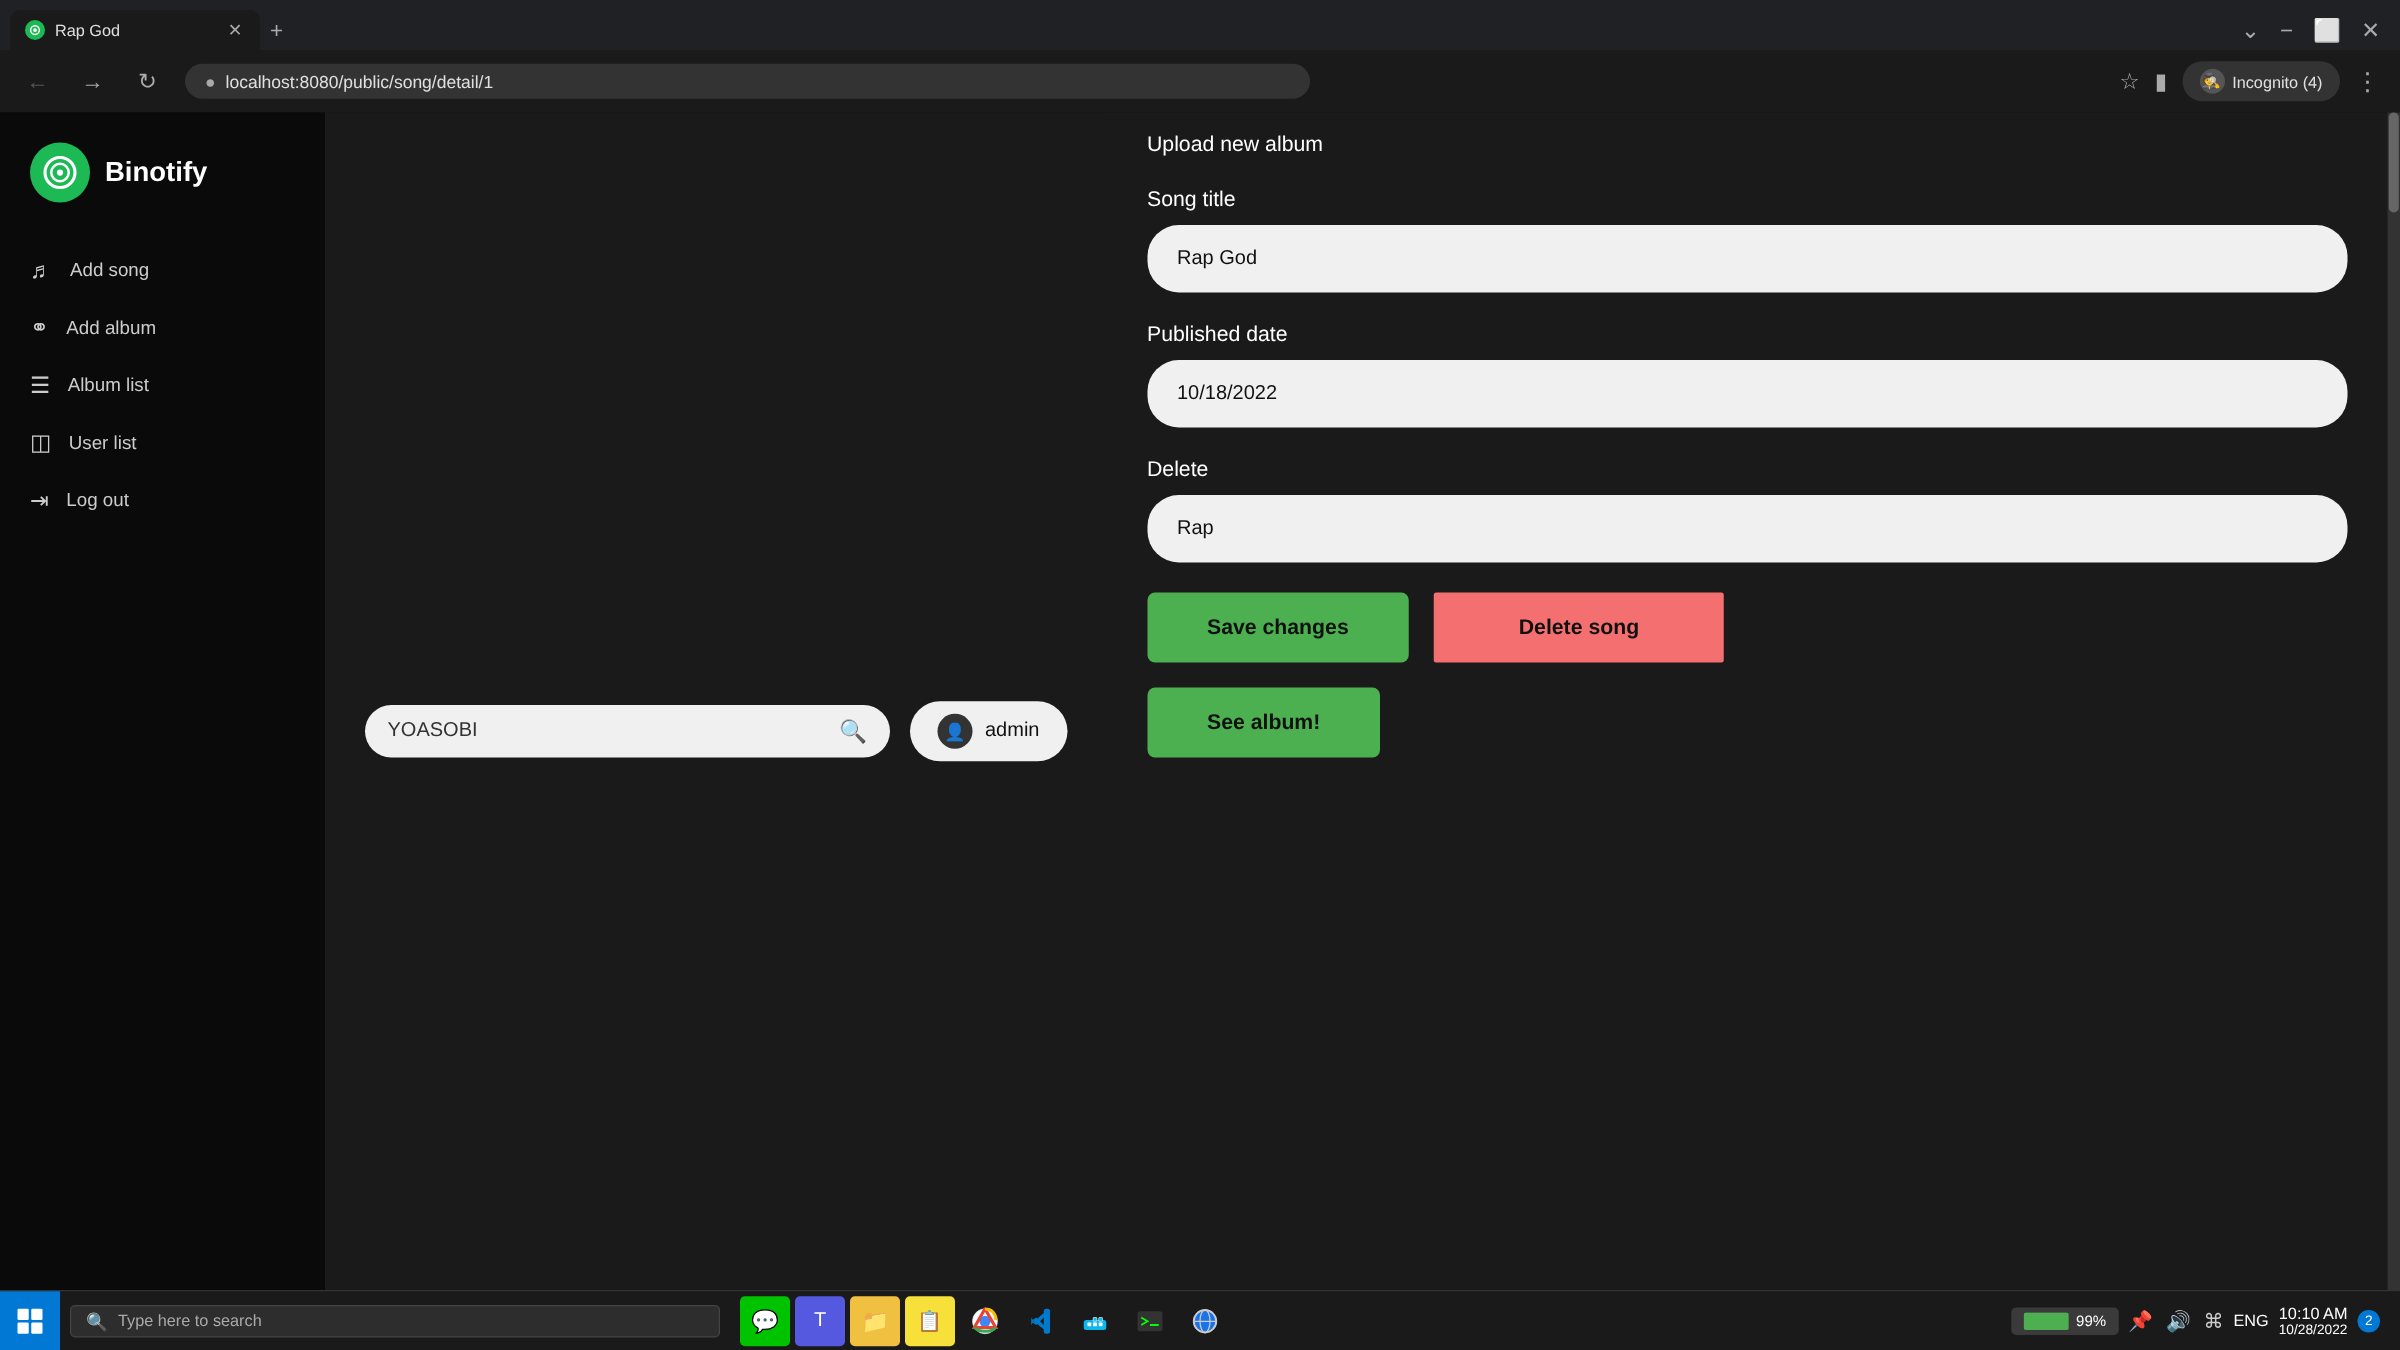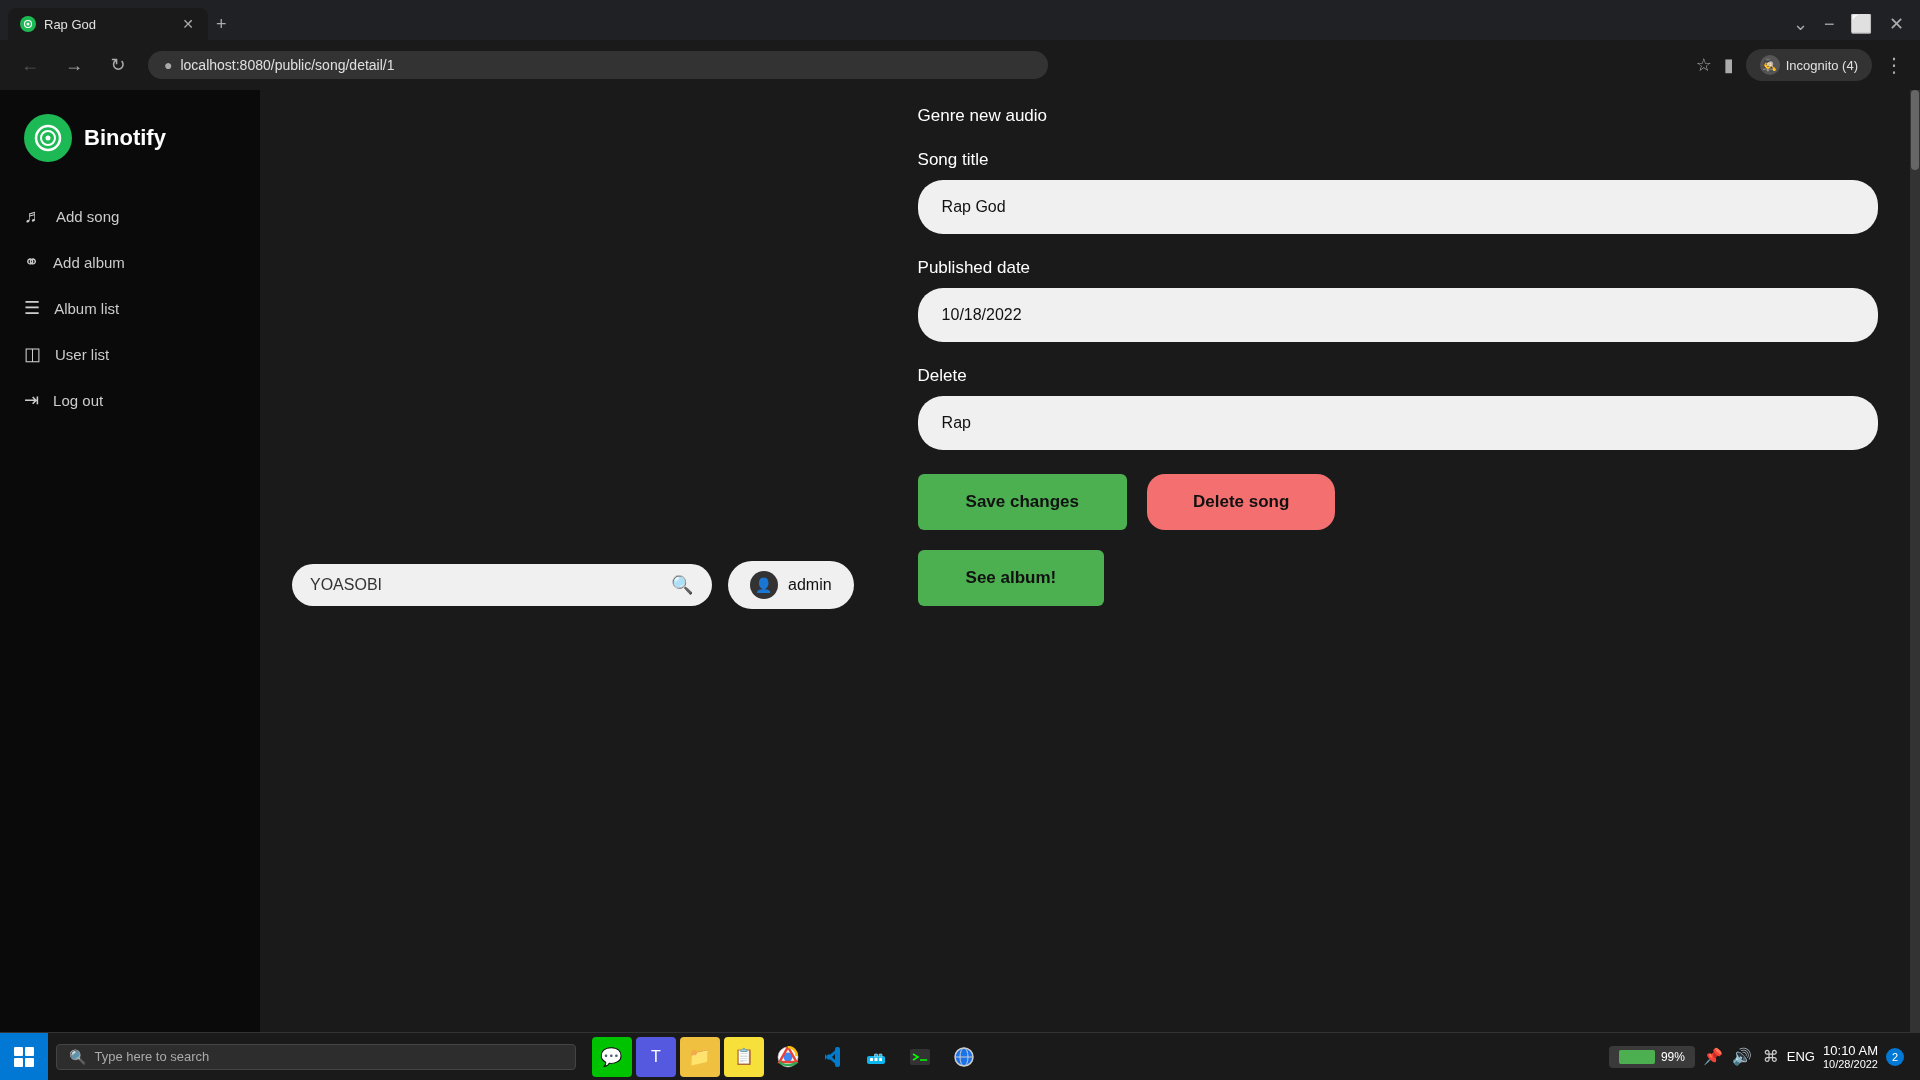--- a/index.html
+++ b/index.html
@@ -305,22 +305,22 @@
       border-radius: 6px;
       padding: 18px 48px;
       font-size: 17px;
       font-weight: 600;
       cursor: pointer;
     }
     .btn-delete {
       background: #f47070;
       color: #111;
       border: none;
-      border-radius: 18px;
-      padding: 18px 46px;
+      border-radius: 2px;
+      padding: 18px 68px;
       font-size: 17px;
       font-weight: 600;
       cursor: pointer;
     }
     .btn-album {
       background: #4CAF50;
       color: #111;
       border: none;
       border-radius: 6px;
       padding: 18px 48px;
@@ -562,21 +562,21 @@
         <div class="user-btn">
           <div class="user-avatar">👤</div>
           <span>admin</span>
         </div>
       </div>
     </div>
 
     <div class="form-area">
 
       <div class="form-group">
-        <label class="section-label">Genre new audio</label>
+        <label class="section-label">Upload new album</label>
       </div>
 
       <div class="form-group">
         <label>Song title</label>
         <input class="form-input" type="text" value="Rap God" style="">
       </div>
 
       <div class="form-group">
         <label>Published date</label>
         <input class="form-input" type="text" value="10/18/2022" style="">

